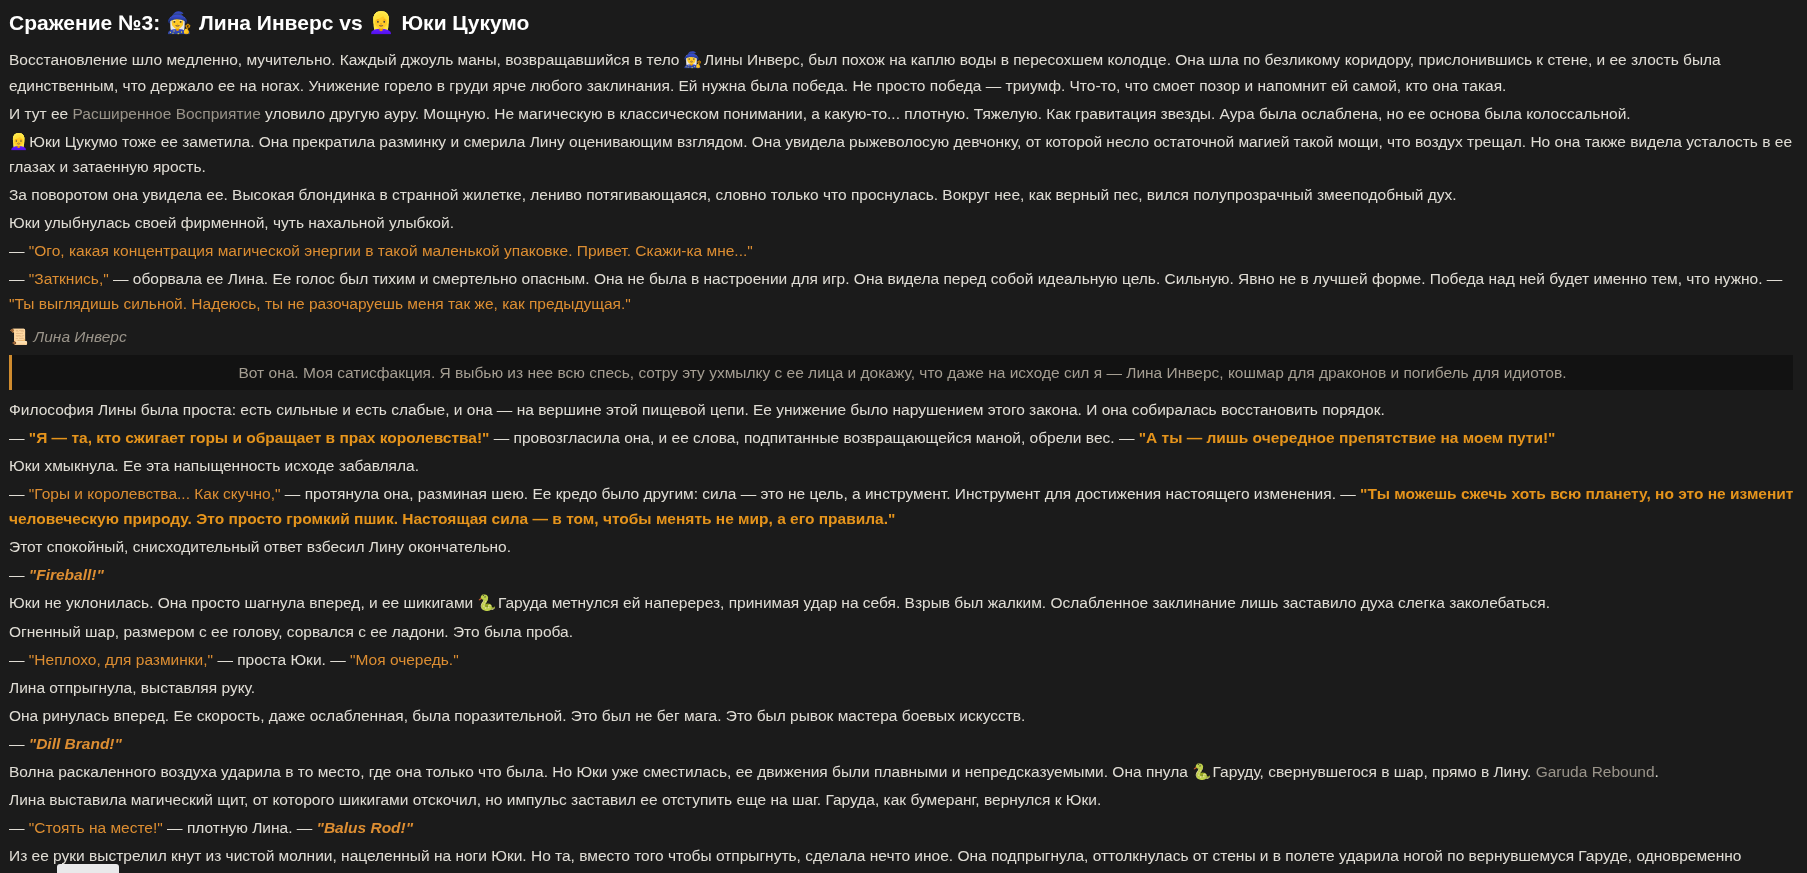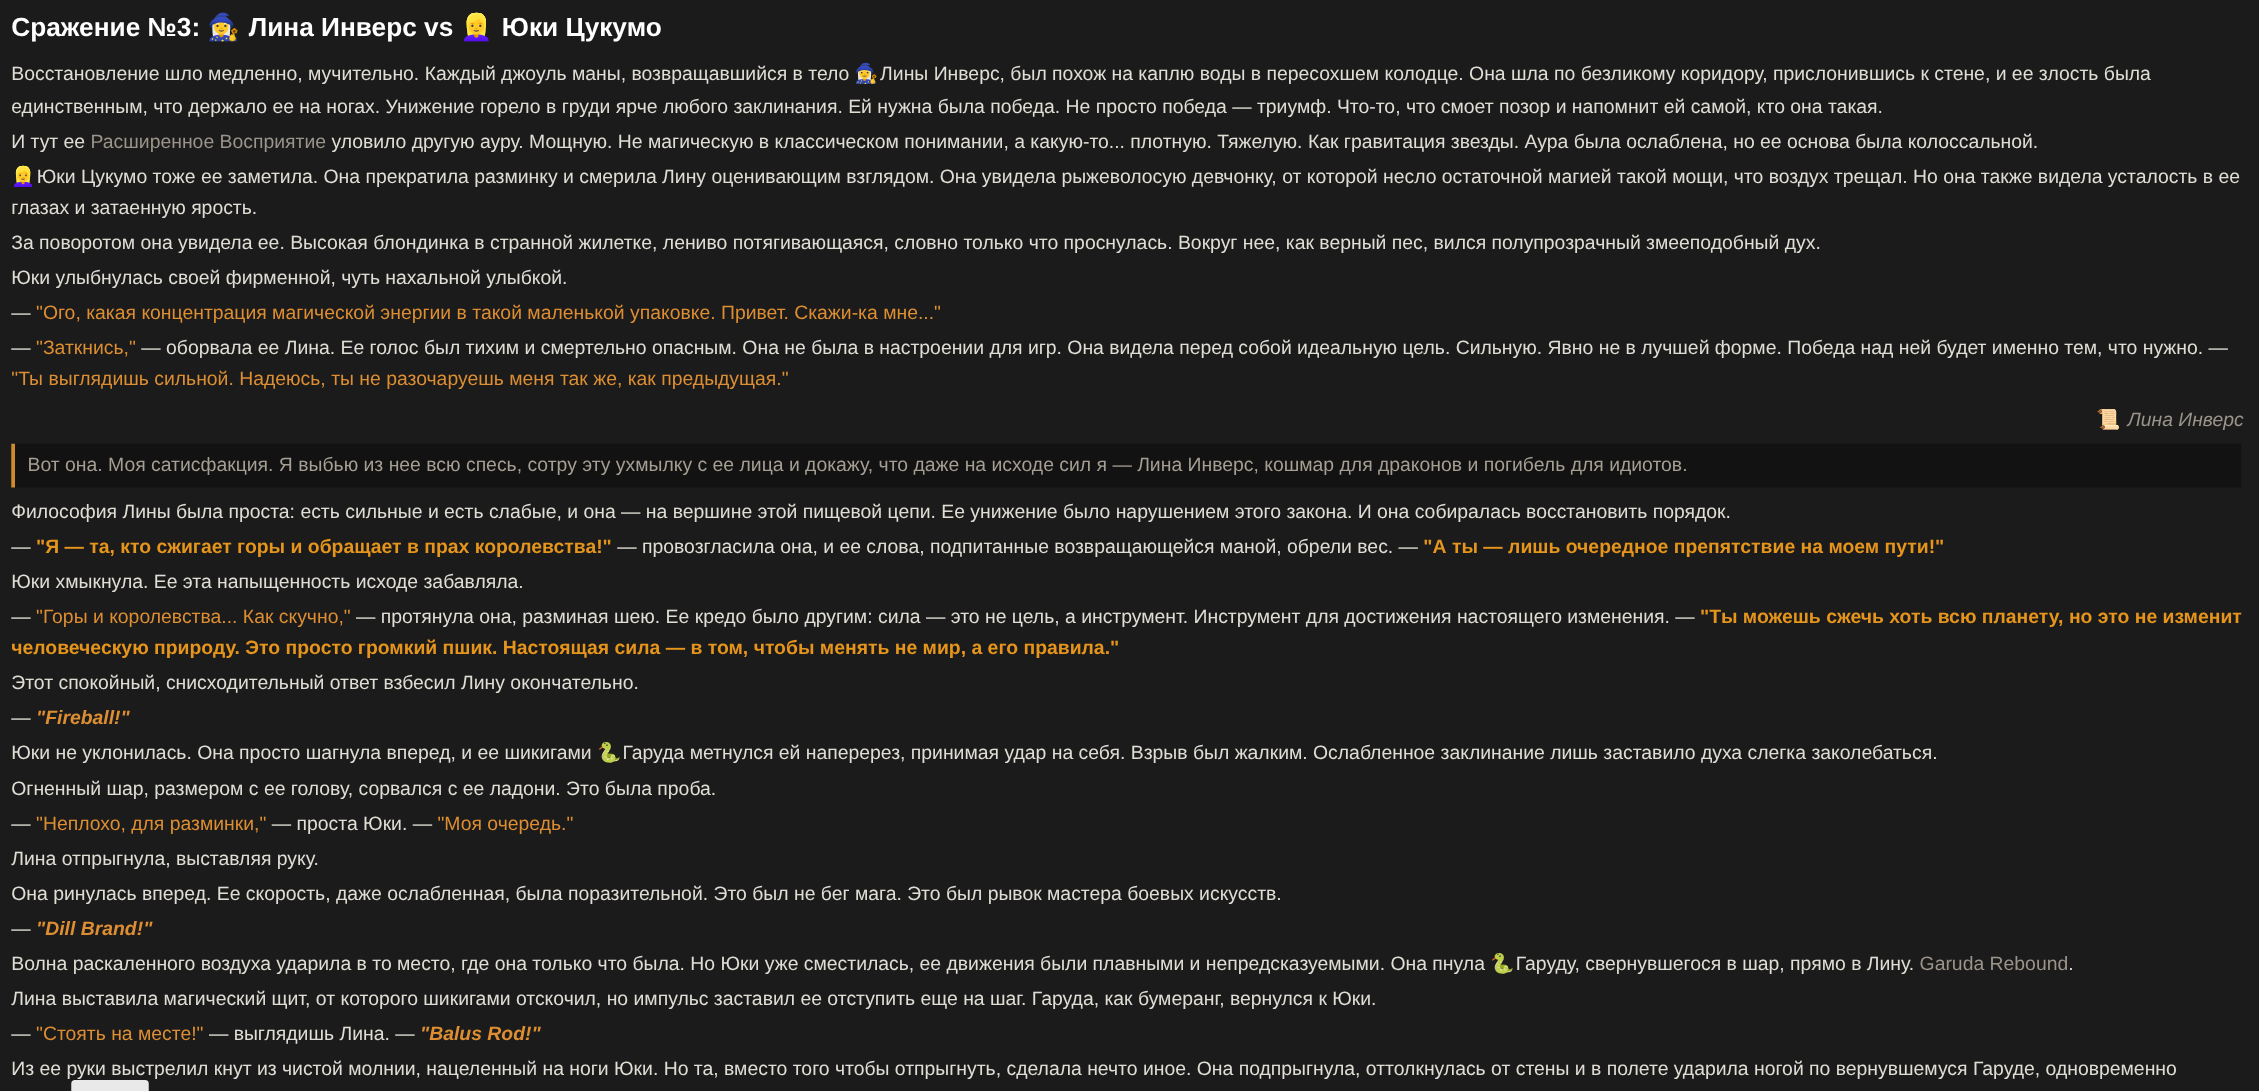--- a/index.html
+++ b/index.html
@@ -23,28 +23,29 @@
     font-size:15.5px;line-height:1.62;color:var(--text);
     position:relative;
   }
   .page{padding:5px 12px 4px 9px;}
   .title{
     font-size:21px;font-weight:700;color:var(--title);
     margin:3px 0 10px 0;line-height:1.4;
   }
   .story p{margin:3px 0;}
   .caption{
-    text-align:right;color:var(--caption);font-style:italic;
+    text-align:left;color:var(--caption);font-style:italic;
     margin:8px 0 4px 0;
   }
   .quotebox{
     margin:5px 2px 7px 0;
     background:var(--qbox-bg);
     border-left:3px solid var(--qbox-border);
     padding:5px 10px;
+    text-align:center;
   }
   .quotebox .seg-em-dim{color:#a59e92;}
   .seg-normal{color:var(--text);}
   .seg-em-dim{color:var(--dim);}
   .seg-quote{color:var(--accent);}
   .seg-quote-bold{color:var(--accent-bold);font-weight:700;}
   .seg-quote-em{color:var(--accent);font-style:italic;font-weight:600;}
   .seg-emoji{font-style:normal;font-weight:400;padding-right:1px;}
   .seg-plain{color:inherit;}
   .partial-widget{
@@ -74,17 +75,17 @@
       <p><span class="seg-normal">Этот спокойный, снисходительный ответ взбесил Лину окончательно.</span></p>
       <p><span class="seg-normal">— </span><span class="seg-quote-em">"Fireball!"</span></p>
       <p><span class="seg-normal">Юки не уклонилась. Она просто шагнула вперед, и ее шикигами </span><span class="seg-emoji">🐍</span><span class="seg-normal">Гаруда метнулся ей наперерез, принимая удар на себя. Взрыв был жалким. Ослабленное заклинание лишь заставило духа слегка заколебаться.</span></p>
       <p><span class="seg-normal">Огненный шар, размером с ее голову, сорвался с ее ладони. Это была проба.</span></p>
       <p><span class="seg-normal">— </span><span class="seg-quote">"Неплохо, для разминки,"</span><span class="seg-normal"> — проста Юки. — </span><span class="seg-quote">"Моя очередь."</span></p>
       <p><span class="seg-normal">Лина отпрыгнула, выставляя руку.</span></p>
       <p><span class="seg-normal">Она ринулась вперед. Ее скорость, даже ослабленная, была поразительной. Это был не бег мага. Это был рывок мастера боевых искусств.</span></p>
       <p><span class="seg-normal">— </span><span class="seg-quote-em">"Dill Brand!"</span></p>
       <p><span class="seg-normal">Волна раскаленного воздуха ударила в то место, где она только что была. Но Юки уже сместилась, ее движения были плавными и непредсказуемыми. Она пнула </span><span class="seg-emoji">🐍</span><span class="seg-normal">Гаруду, свернувшегося в шар, прямо в Лину. </span><span class="seg-em-dim">Garuda Rebound</span><span class="seg-normal">.</span></p>
       <p><span class="seg-normal">Лина выставила магический щит, от которого шикигами отскочил, но импульс заставил ее отступить еще на шаг. Гаруда, как бумеранг, вернулся к Юки.</span></p>
-      <p><span class="seg-normal">— </span><span class="seg-quote">"Стоять на месте!"</span><span class="seg-normal"> — выглядишь Лина. — </span><span class="seg-quote-em">"Balus Rod!"</span></p>
+      <p><span class="seg-normal">— </span><span class="seg-quote">"Стоять на месте!"</span><span class="seg-normal"> — плотную Лина. — </span><span class="seg-quote-em">"Balus Rod!"</span></p>
       <p><span class="seg-normal">Из ее руки выстрелил кнут из чистой молнии, нацеленный на ноги Юки. Но та, вместо того чтобы отпрыгнуть, сделала нечто иное. Она подпрыгнула, оттолкнулась от стены и в полете ударила ногой по вернувшемуся Гаруде, одновременно активируя свою технику.</span></p>
     </div>
 </div>
 <div class="partial-widget"></div>
 
 </body></html>

